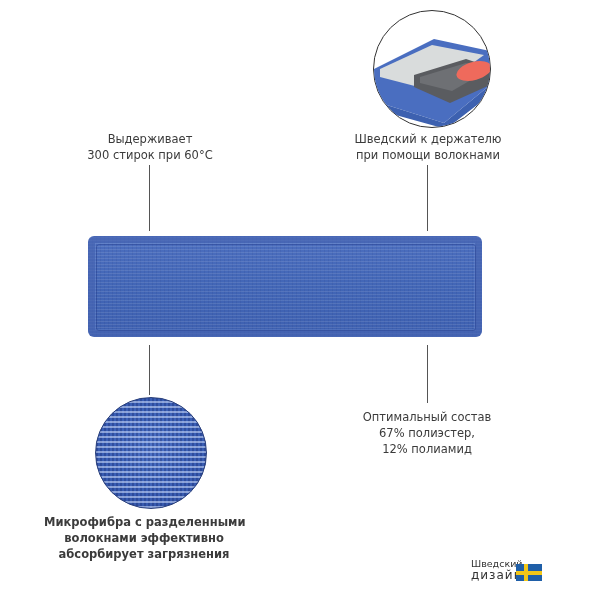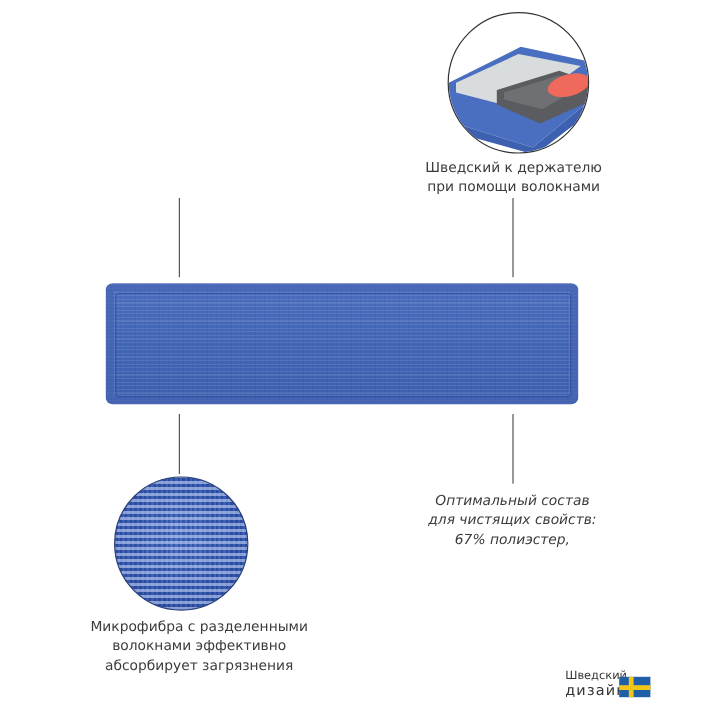--- a/index.html
+++ b/index.html
@@ -29,20 +29,22 @@
     .badge-text { position: absolute; left: 0; top: 0; font-size: 9.5px; line-height: 11px; color: #333; }
     .badge-text .l2 { font-size: 12px; letter-spacing: 1px; line-height: 13px; }
     .flag { position: absolute; left: 45px; top: 6px; width: 26px; height: 17px; background: #1f5fa8; }
     .flag .h { position: absolute; left: 0; top: 7px; width: 26px; height: 4px; background: #f2c618; }
     .flag .v { position: absolute; left: 8px; top: 0; width: 4px; height: 17px; background: #f2c618; }
   </style>
 </head>
 <body>
 
 <div class="caption" style="left:72px; top:131px; width:156px;">
+  <span>Выдерживает</span>
+  <span>300 стирок при 60°C</span>
 </div>
 <div class="vline" style="left:149px; top:165px; height:66px;"></div>
 
 <div class="circle circle-top">
   <svg width="116" height="116" viewBox="0 0 116 116">
     <polygon points="0,58 60,28 116,40 116,74 70,112 0,90" fill="#4a6ec0"></polygon>
     <polygon points="6,58 58,34 110,44 60,80 6,66" fill="#d9dcdc"></polygon>
     <polygon points="40,64 92,48 116,56 116,74 76,92 40,76" fill="#5a5c60"></polygon>
     <polygon points="46,66 92,52 116,58 78,80 46,72" fill="#6e7074"></polygon>
     <ellipse cx="100" cy="60" rx="18" ry="9" fill="#ef6a5c" transform="rotate(-15 100 60)"></ellipse>
@@ -57,27 +59,27 @@
 <div class="vline" style="left:427px; top:165px; height:66px;"></div>
 
 <div class="pad"></div>
 <div class="pad-seam"></div>
 
 <div class="vline" style="left:149px; top:345px; height:50px;"></div>
 <div class="vline" style="left:427px; top:345px; height:58px;"></div>
 
 <div class="circle circle-bottom"></div>
 
-<div class="caption" style="left:347px; top:409px; width:160px;font-style:italic;">
+<div class="caption" style="left:347px; top:409px; width:160px;">
   <span>Оптимальный состав</span>
-  <span>для чистящих свойств:</span>
   <span>67% полиэстер,</span>
+  <span>12% полиамид</span>
 </div>
 
-<div class="caption" style="left:66px; top:514px; width:200px;">
+<div class="caption" style="left:44px; top:514px; width:200px;font-weight:bold;">
   <span>Микрофибра с разделенными</span>
   <span>волокнами эффективно</span>
   <span>абсорбирует загрязнения</span>
 </div>
 
 <div class="badge">
   <div class="badge-text">
     <span style="display:block;">Шведский</span>
     <span class="l2" style="display:block;">дизайн</span>
   </div>

